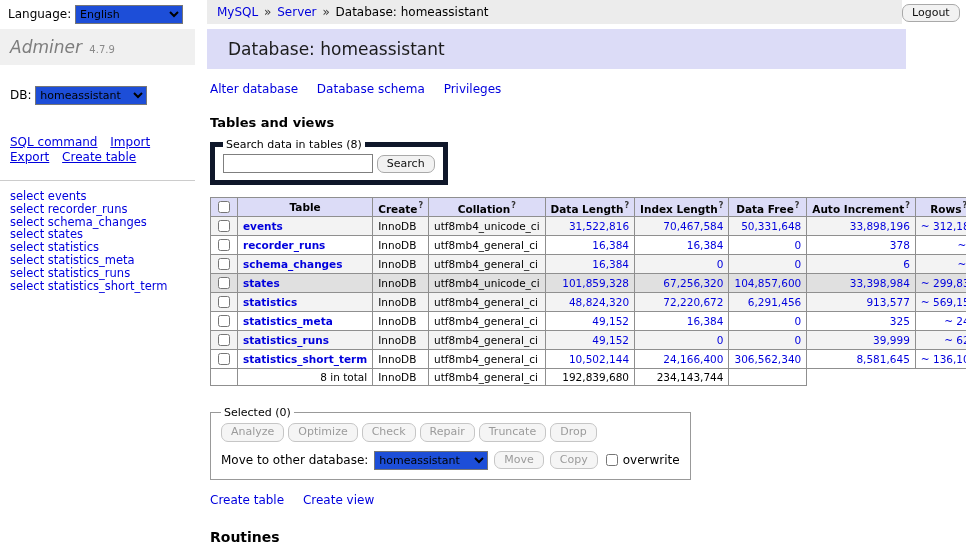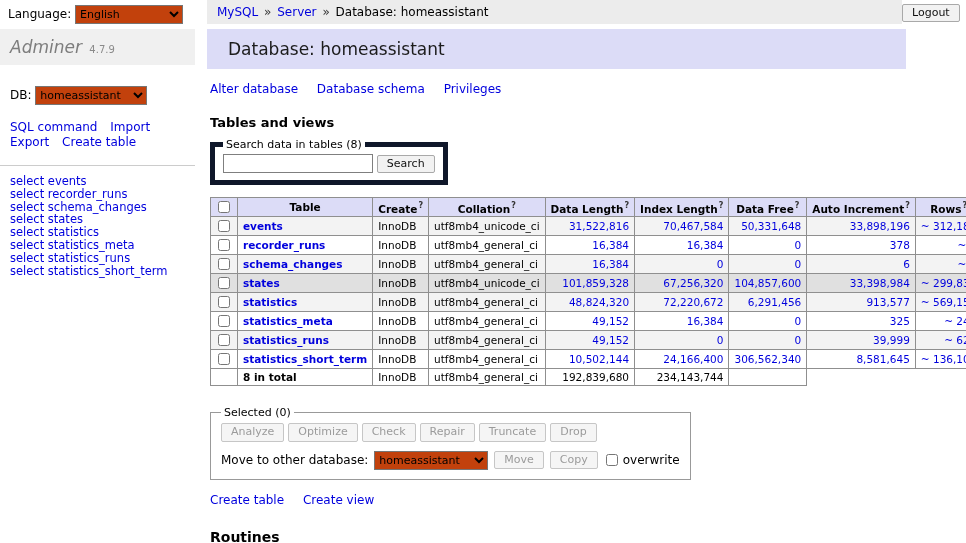--- a/index.html
+++ b/index.html
@@ -11,48 +11,48 @@
     width: 966px;
     height: 543px;
     overflow: hidden;
   }
   a { color: #0000dd; text-decoration: none; cursor: pointer; }
   button, select, input { font-family: inherit; }
 
   .btn {
     background: #f2f2f2;
     border: 1px solid #a9a9a9;
-    border-radius: 2px;
+    border-radius: 7px;
     padding: 1px 9px;
     font-size: 11px;
     color: #111;
     cursor: pointer;
     line-height: 1.3;
   }
   .btn:disabled { color: #9b9b9b; background: #f5f5f5; border-color: #c6c6c6; text-align: center; }
-  select { font-size: 11px; border: 1px solid #767676; background: #c2410c; height: 19px; }
+  select { font-size: 11px; border: 1px solid #767676; background: #1d4ed8; height: 19px; }
 
   
   .topbar { display: flex; align-items: flex-start; }
   .lang-zone { width: 207px; padding: 5px 0 0 8px; flex-shrink: 0; }
   .lang-zone select { width: 108px; }
   .breadcrumb { flex: 1; background: #ececec; padding: 5px 10px 4px; min-height: 24px; }
   .sep { color: #333; margin: 0 2px; }
   .logout-zone { width: 64px; padding: 4px 8px 0 0; text-align: right; flex-shrink: 0; }
 
   
   .layout { display: flex; align-items: flex-start; margin-top: 5px; }
   .sidebar { width: 195px; flex-shrink: 0; }
   .brand { margin: 0; background: #f0f0f0; padding: 8px 10px; font-size: 17px; font-weight: 400; font-style: italic; color: #7d7d7d; }
   .brand-ver { font-size: 10px; font-style: normal; margin-left: 2px; color: #8a8a8a; }
   .side-body { padding: 21px 10px 6px; }
-  .db-row { margin: 0 0 15px; }
+  .db-row { margin: 0 0 30px; }
   .db-row select { width: 112px; }
   .side-actions { margin: 0; width: 152px; line-height: 1.25; }
-  .side-actions a { margin-right: 9px; }
+  .side-actions a { margin-right: 9px; text-decoration: underline; }
   .side-divider { border: none; border-top: 1px solid #ccc; margin: 9px 0 9px; }
   .table-links { padding: 0 10px; }
   .table-links a { display: block; font-size: 11.5px; line-height: 12.8px; }
 
   
   .main { flex: 1; margin-left: 12px; padding: 0 60px 12px 0; min-width: 0; }
   .page-title { margin: 0; background: #dcdcf7; padding: 10px 21px; font-size: 17px; font-weight: 400; color: #1c1c1c; }
   .link-row { margin: 13px 0 0 3px; }
   .link-row a { margin-right: 15px; margin-top: 31px; }
   .section-title { margin: 19px 0 0 3px; font-size: 13px; font-weight: bold; }
@@ -65,21 +65,21 @@
   .tables { border-collapse: collapse; margin: 12px 0 0 3px; font-size: 10.5px; white-space: nowrap; }
   .tables th, .tables td { border: 1px solid #8f8f8f; padding: 2px 5px; text-align: left; background: #fff; }
   .tables thead th, .tables thead td { background: #dcdcf7; text-align: center; font-weight: bold; }
   .q { font-size: 8px; color: #333; margin-left: 1px; }
   .tables .num { text-align: right; }
   .tables .num a { color: #0000dd; }
   .tables .tname a { font-weight: bold; }
   .tables tr.odd td, .tables tr.odd th { background: #f3f3f3; }
   .tables tr.hl td, .tables tr.hl th { background: #e0e0e0; }
   .tables .chk-cell { text-align: center; width: 20px; }
-  .tables .tlabel { font-weight: bold; text-align: left; }
+  .tables .tlabel { font-weight: normal; text-align: right; }
   input[type=checkbox] { width: 12px; height: 12px; margin: 1px 2px; vertical-align: middle; }
 
   .selected-fieldset { margin: 20px 0 0 3px; display: inline-block; border: 1px solid #999; padding: 4px 10px 9px; }
   .btn-row .btn { margin-right: 4px; }
   .move-row { margin-top: 9px; display: flex; align-items: center; gap: 6px; }
   .move-row select { width: 114px; }
   .chk { display: flex; align-items: center; gap: 3px; }
 </style>
 </head>
 <body>

